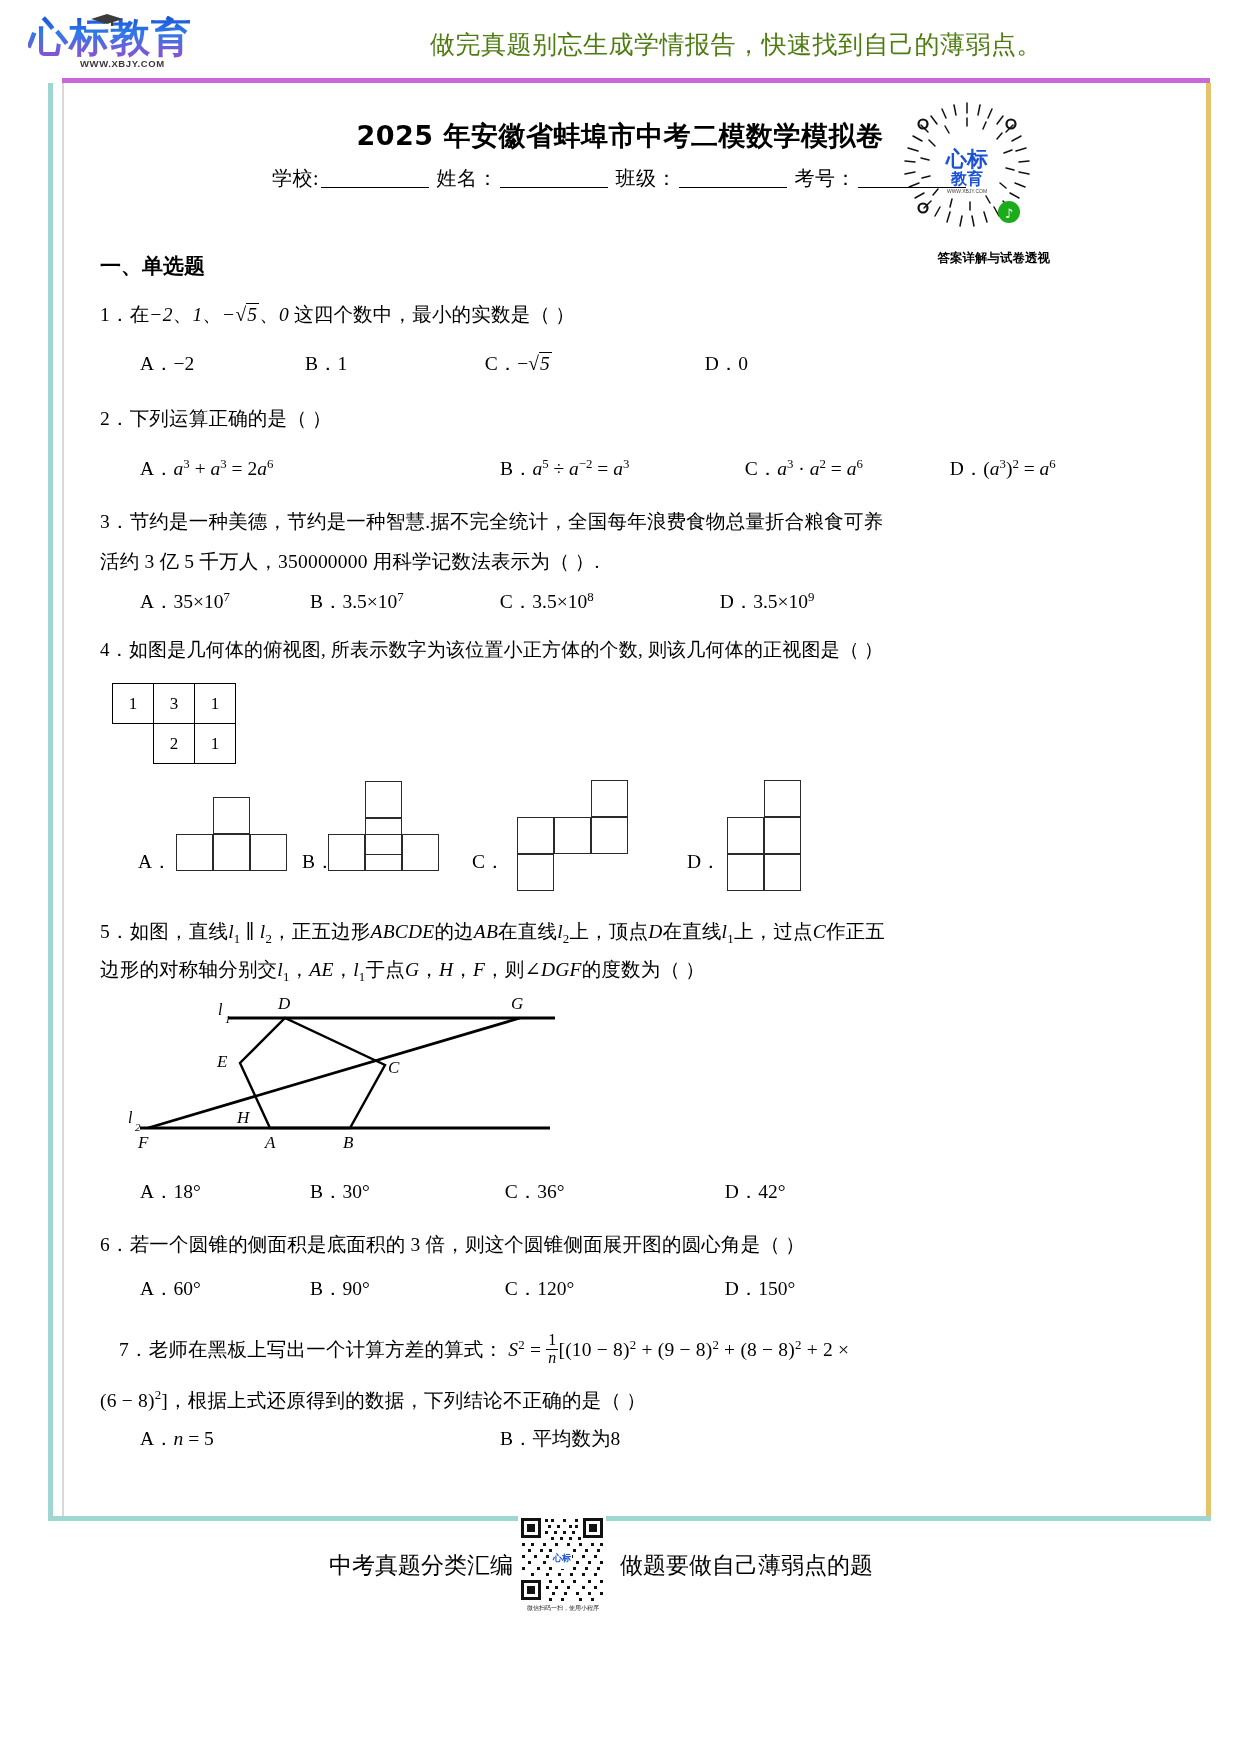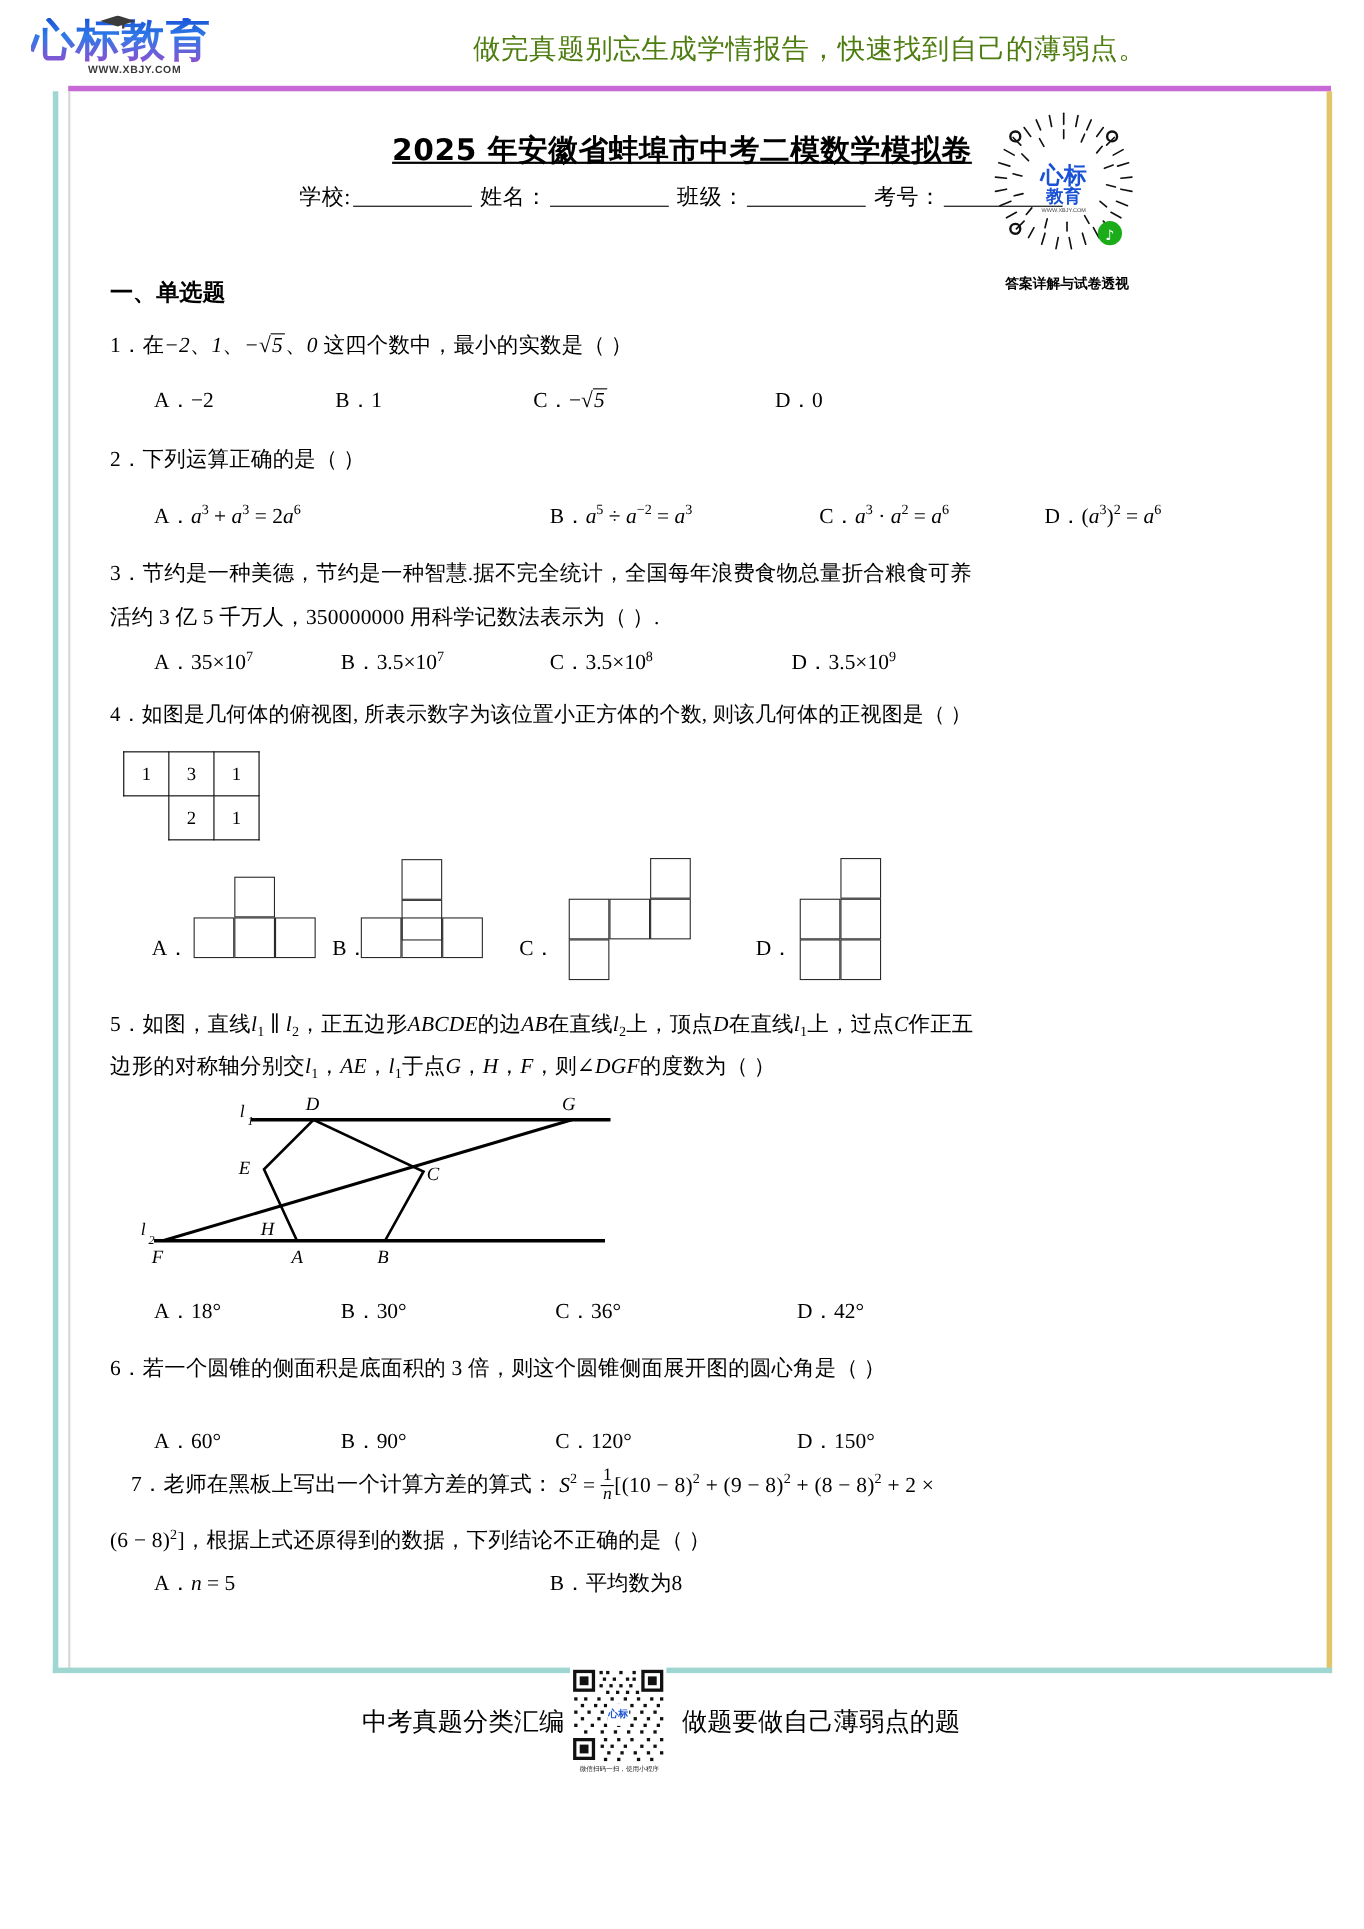--- a/index.html
+++ b/index.html
@@ -54,36 +54,36 @@
   .frame-right{
     position:absolute;left:1206px;top:83px;width:5px;height:1438px;background:#e3c46a;
   }
   .rule-cyan-bottom{
     position:absolute;left:48px;top:1516px;width:1163px;height:5px;background:#9fd6d2;
   }
   
   .doc-title{
     position:absolute;left:0;top:118px;width:1240px;text-align:center;
     font-family:"DejaVu Sans","Liberation Sans",sans-serif;
-    font-weight:bold;font-size:27px;letter-spacing:.5px;text-decoration:underline;
+    font-weight:bold;font-size:27px;letter-spacing:.5px;
   }
   .fill-line{
     position:absolute;left:0;top:165px;width:1240px;text-align:center;
     font-size:20px;letter-spacing:.5px;
   }
   .fill-line .blank{
     display:inline-block;border-bottom:1.6px solid #000;
     width:108px;vertical-align:-3px;margin:0 2px;
   }
   
   .qr-wrap{
     position:absolute;left:902px;top:100px;width:130px;height:130px;
   }
   .qr-caption{
-    position:absolute;left:890px;top:250px;width:160px;text-align:center;
+    position:absolute;left:890px;top:250px;width:160px;text-align:right;
     font-family:"DejaVu Sans","Liberation Sans",sans-serif;
     font-size:12.5px;font-weight:bold;color:#000;white-space:nowrap;
   }
   
   .section-head{
     position:absolute;left:100px;top:252px;
     font-family:"DejaVu Sans","Liberation Sans",sans-serif;
     font-weight:bold;font-size:21px;
   }
   .q{
@@ -357,21 +357,21 @@
 
 <div class="opts" style="top:1178px;">
   <span class="opt" style="width:165px;"><span>A．</span><span>18°</span></span>
   <span class="opt" style="width:190px;"><span>B．</span><span>30°</span></span>
   <span class="opt" style="width:215px;"><span>C．</span><span>36°</span></span>
   <span class="opt"><span>D．</span><span>42°</span></span>
 </div>
 
 <div class="q" style="top:1228px;">6．若一个圆锥的侧面积是底面积的 3 倍，则这个圆锥侧面展开图的圆心角是（  ）</div>
 <div class="opts" style="top:1275px;">
-  <span class="opt" style="width:165px;margin-top:21px;"><span>A．</span><span>60°</span></span>
+  <span class="opt" style="width:165px;"><span>A．</span><span>60°</span></span>
   <span class="opt" style="width:190px;"><span>B．</span><span>90°</span></span>
   <span class="opt" style="width:215px;"><span>C．</span><span>120°</span></span>
   <span class="opt"><span>D．</span><span>150°</span></span>
 </div>
 
 <div class="q" style="top:1322px;line-height:44px;margin-left:19px;">
   <span>7．老师在黑板上写出一个计算方差的算式：</span>
   <span><i class="m">S</i><span class="sup">2</span> = <span class="frac"><span class="n">1</span><span class="d"><i class="m">n</i></span></span>[(10 − 8)<span class="sup">2</span> + (9 − 8)<span class="sup">2</span> + (8 − 8)<span class="sup">2</span> + 2 ×</span>
 </div>
 <div class="q" style="top:1375px;line-height:40px;">

